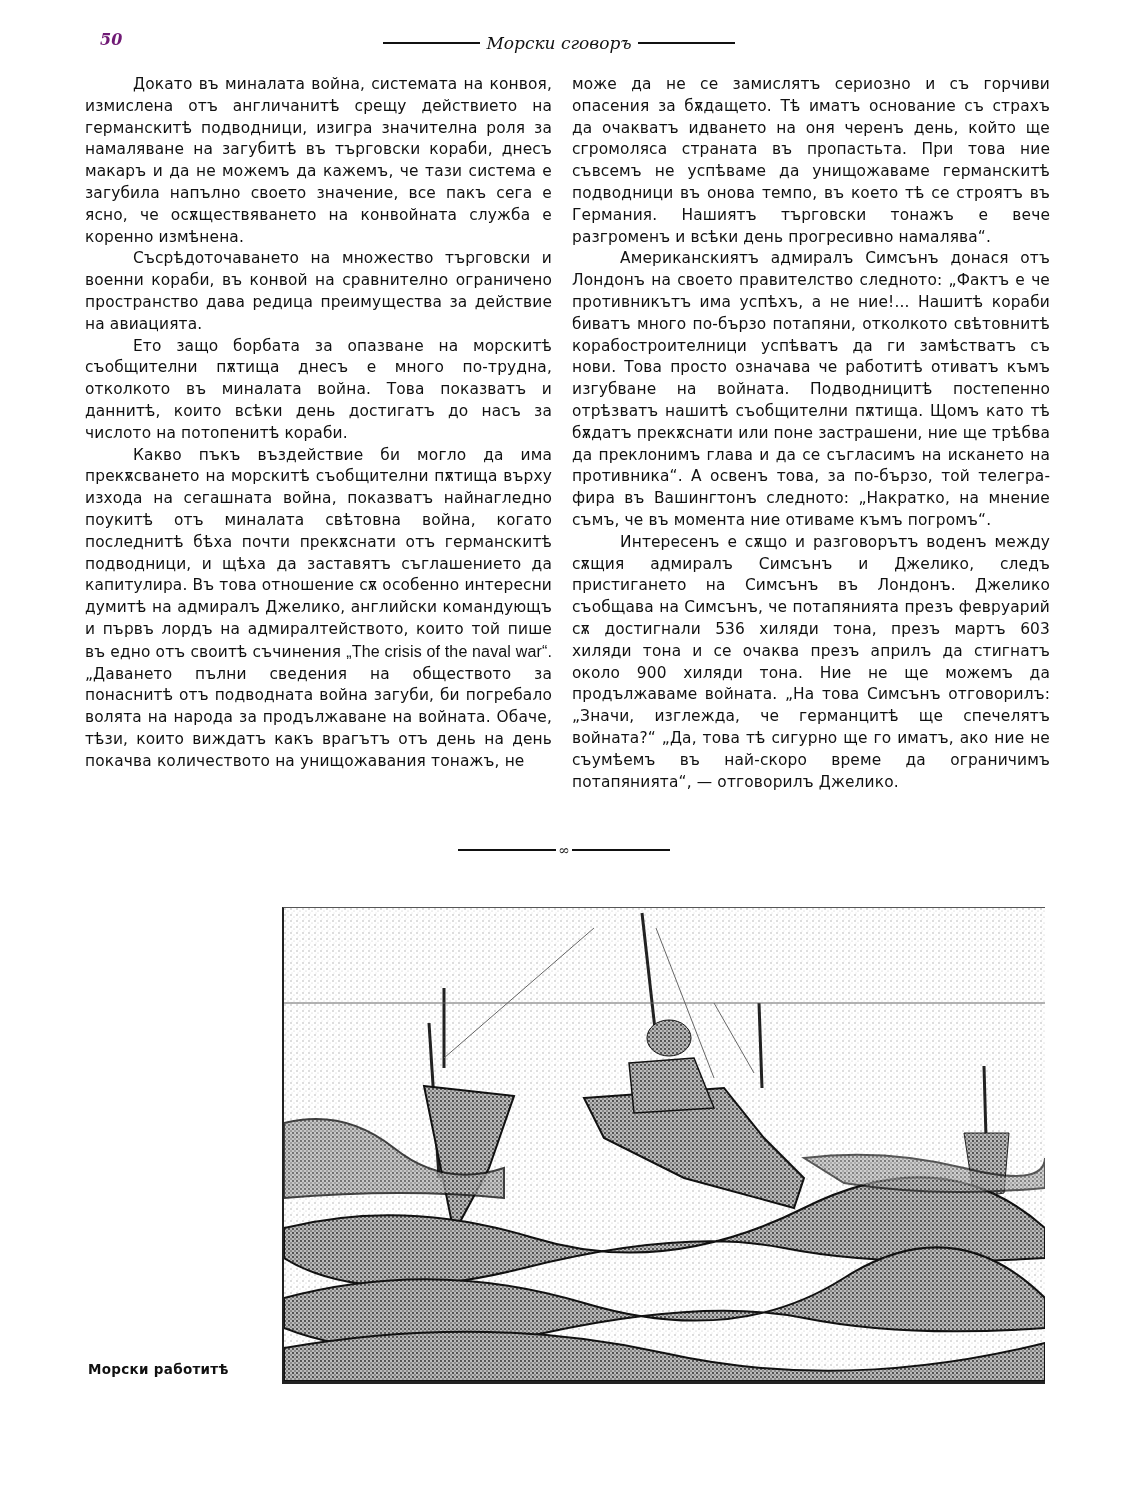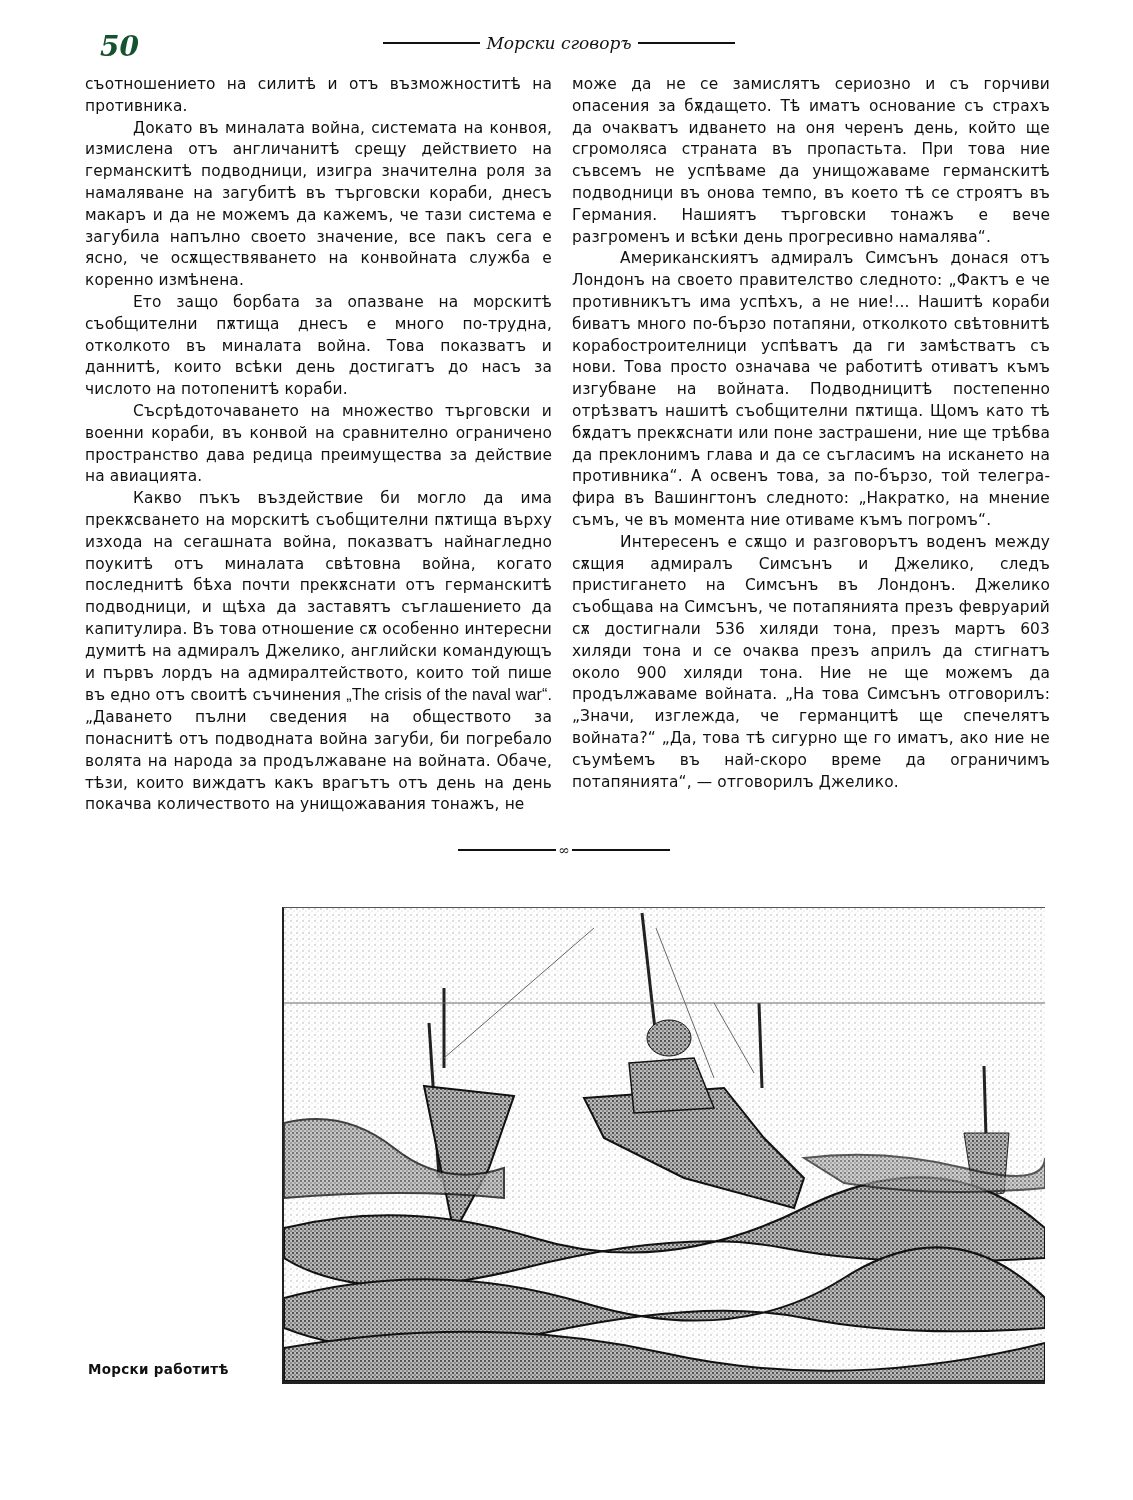--- a/index.html
+++ b/index.html
@@ -3,21 +3,21 @@
 <meta charset="utf-8">
 <style>
   html, body { margin: 0; padding: 0; background: #ffffff; }
   body {
     width: 1133px; height: 1500px; position: relative; overflow: hidden;
     font-family: "DejaVu Sans", sans-serif; color: #111;
   }
   .page-number {
     position: absolute; left: 100px; top: 30px;
     font-family: "DejaVu Serif", serif; font-style: italic; font-weight: bold;
-    font-size: 28px; color: #14532d;
+    font-size: 16px; color: #701a75;
   }
   .running-head {
     position: absolute; left: 383px; top: 30px; width: 352px; height: 26px;
     display: flex; align-items: center; justify-content: center;
   }
   .running-head .rule { flex: 1; height: 2px; background: #111; }
   .running-head .title {
     font-family: "DejaVu Serif", serif; font-style: italic; font-weight: normal;
     font-size: 17px; padding: 0 6px; white-space: nowrap;
   }
@@ -53,24 +53,23 @@
 
 <div class="page-number">50</div>
 
 <div class="running-head">
   <span class="rule"></span>
   <span class="title">Морски сговоръ</span>
   <span class="rule"></span>
 </div>
 
 <div class="column col-left">
-  <p class="cont">съотношението на силитѣ и отъ възможноститѣ на противника.</p>
   <p>Докато въ миналата война, системата на кон­воя, измислена отъ англичанитѣ срещу действието на германскитѣ подводници, изигра значителна роля за намаляване на загубитѣ въ търговски ко­раби, днесъ макаръ и да не можемъ да кажемъ, че тази система е загубила напълно своето значе­ние, все пакъ сега е ясно, че осѫществяването на конвойната служба е коренно измѣнена.</p>
+  <p>Съсрѣдоточаването на множество търговски и военни кораби, въ конвой на сравнително ограни­чено пространство дава редица преимущества за действие на авиацията.</p>
   <p>Ето защо борбата за опазване на морскитѣ съобщителни пѫтища днесъ е много по-трудна, отколкото въ миналата война. Това показватъ и даннитѣ, които всѣки день достигатъ до насъ за числото на потопенитѣ кораби.</p>
-  <p>Съсрѣдоточаването на множество търговски и военни кораби, въ конвой на сравнително ограни­чено пространство дава редица преимущества за действие на авиацията.</p>
   <p><span>Какво пъкъ въздействие би могло да има прекѫсването на морскитѣ съобщителни пѫтища върху изхода на сегашната война, показватъ най­нагледно поукитѣ отъ миналата свѣтовна война, когато последнитѣ бѣха почти прекѫснати отъ гер­манскитѣ подводници, и щѣха да заставятъ съгла­шението да капитулира. Въ това отношение сѫ особенно интересни думитѣ на адмиралъ Джелико, английски командующъ и първъ лордъ на адми­ралтейството, които той пише въ едно отъ своитѣ съчинения</span> <span class="latin">„The crisis of the naval war“.</span> <span>„Даването пълни сведения на обществото за понаснитѣ отъ подводната война загуби, би погребало волята на народа за продължаване на войната. Обаче, тѣзи, които виждатъ какъ врагътъ отъ день на день по­качва количеството на унищожавания тонажъ, не</span></p>
 </div>
 
 <div class="column col-right">
   <p class="cont">може да не се замислятъ сериозно и съ горчиви опасения за бѫдащето. Тѣ иматъ основание съ страхъ да очакватъ идването на оня черенъ день, който ще сгромоляса страната въ пропастьта. При това ние съвсемъ не успѣваме да унищожаваме германскитѣ подводници въ онова темпо, въ което тѣ се строятъ въ Германия. Нашиятъ търговски тонажъ е вече разгроменъ и всѣки день прогре­сивно намалява“.</p>
   <p>Американскиятъ адмиралъ Симсънъ донася отъ Лондонъ на своето правителство следното: „Фактъ е че противникътъ има успѣхъ, а не ние!... Нашитѣ кораби биватъ много по-бързо потапяни, откол­кото свѣтовнитѣ корабостроителници успѣватъ да ги замѣстватъ съ нови. Това просто означава че работитѣ отиватъ къмъ изгубване на войната. Под­водницитѣ постепенно отрѣзватъ нашитѣ съобщи­телни пѫтища. Щомъ като тѣ бѫдатъ прекѫснати или поне застрашени, ние ще трѣбва да прекло­нимъ глава и да се съгласимъ на искането на про­тивника“. А освенъ това, за по-бързо, той телегра­фира въ Вашингтонъ следното: „Накратко, на мне­ние съмъ, че въ момента ние отиваме къмъ по­громъ“.</p>
   <p>Интересенъ е сѫщо и разговорътъ воденъ между сѫщия адмиралъ Симсънъ и Джелико, следъ пристигането на Симсънъ въ Лондонъ. Джелико съобщава на Симсънъ, че потапянията презъ фе­вруарий сѫ достигнали 536 хиляди тона, презъ мартъ 603 хиляди тона и се очаква презъ априлъ да стигнатъ около 900 хиляди тона. Ние не ще мо­жемъ да продължаваме войната. „На това Симсънъ отговорилъ: „Значи, изглежда, че германцитѣ ще спечелятъ войната?“ „Да, това тѣ сигурно ще го иматъ, ако ние не съумѣемъ въ най-скоро време да ограничимъ потапянията“, — отговорилъ Дже­лико.</p>
 </div>
 
 <div class="separator">

